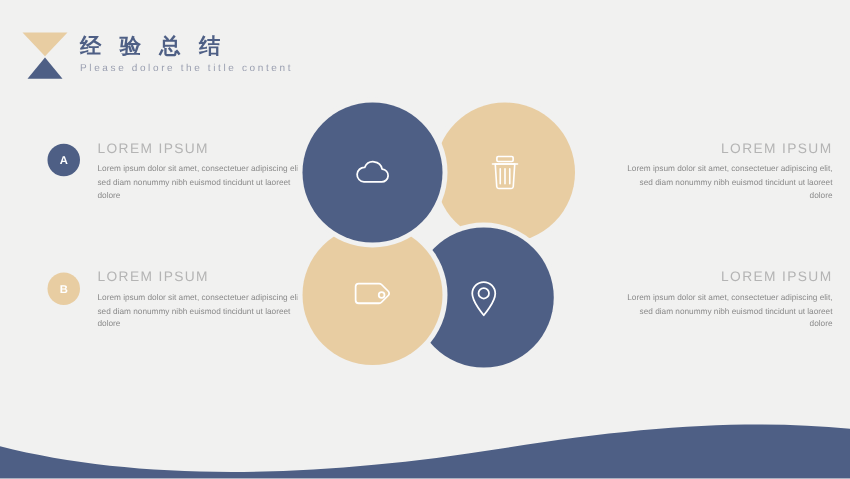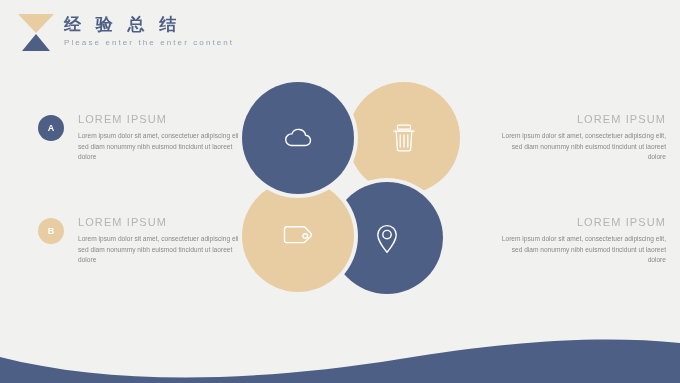--- a/index.html
+++ b/index.html
@@ -5,21 +5,21 @@
   html,body{margin:0;padding:0;}
   body{
     width:680px;height:383px;
     background:#f1f1f0;
     font-family:"Liberation Sans", sans-serif;
     overflow:hidden;position:relative;
   }
   #slide{position:absolute;inset:0;width:680px;height:383px;overflow:hidden;}
 
   
-  .header{position:absolute;left:18px;top:12px;display:flex;align-items:center;}
+  .header{position:absolute;left:18px;top:24px;display:flex;align-items:center;}
   .hourglass{width:36px;height:40px;position:relative;margin-right:10px;flex:0 0 auto;}
   .hg-top{position:absolute;left:0;top:2px;width:0;height:0;
     border-left:18px solid transparent;border-right:18px solid transparent;
     border-top:19px solid #e8cda2;}
   .hg-bot{position:absolute;left:4px;bottom:1px;width:0;height:0;
     border-left:14px solid transparent;border-right:14px solid transparent;
     border-bottom:17px solid #4e5f85;}
   .htext{display:flex;flex-direction:column;justify-content:center;}
   .title-cn{font-size:17px;font-weight:bold;color:#4e5f85;letter-spacing:5px;line-height:20px;}
   .title-en{font-size:8px;color:#9a9fb0;letter-spacing:2.1px;line-height:14px;margin-top:1px;}
@@ -66,21 +66,21 @@
 
 <div id="slide">
 
   <div class="header">
     <div class="hourglass">
       <div class="hg-top"></div>
       <div class="hg-bot"></div>
     </div>
     <div class="htext">
       <div class="title-cn">经 验 总 结</div>
-      <div class="title-en">Please enter the enter content</div>
+      <div class="title-en">Please dolore the title content</div>
     </div>
   </div>
 
   <div class="block left" id="blockA">
     <div class="badge blue">A</div>
     <div class="btext">
       <div class="bhead">LOREM IPSUM</div>
       <div class="bbody">Lorem ipsum dolor sit amet, consectetuer adipiscing elit, sed diam nonummy nibh euismod tincidunt ut laoreet dolore</div>
     </div>
   </div>

